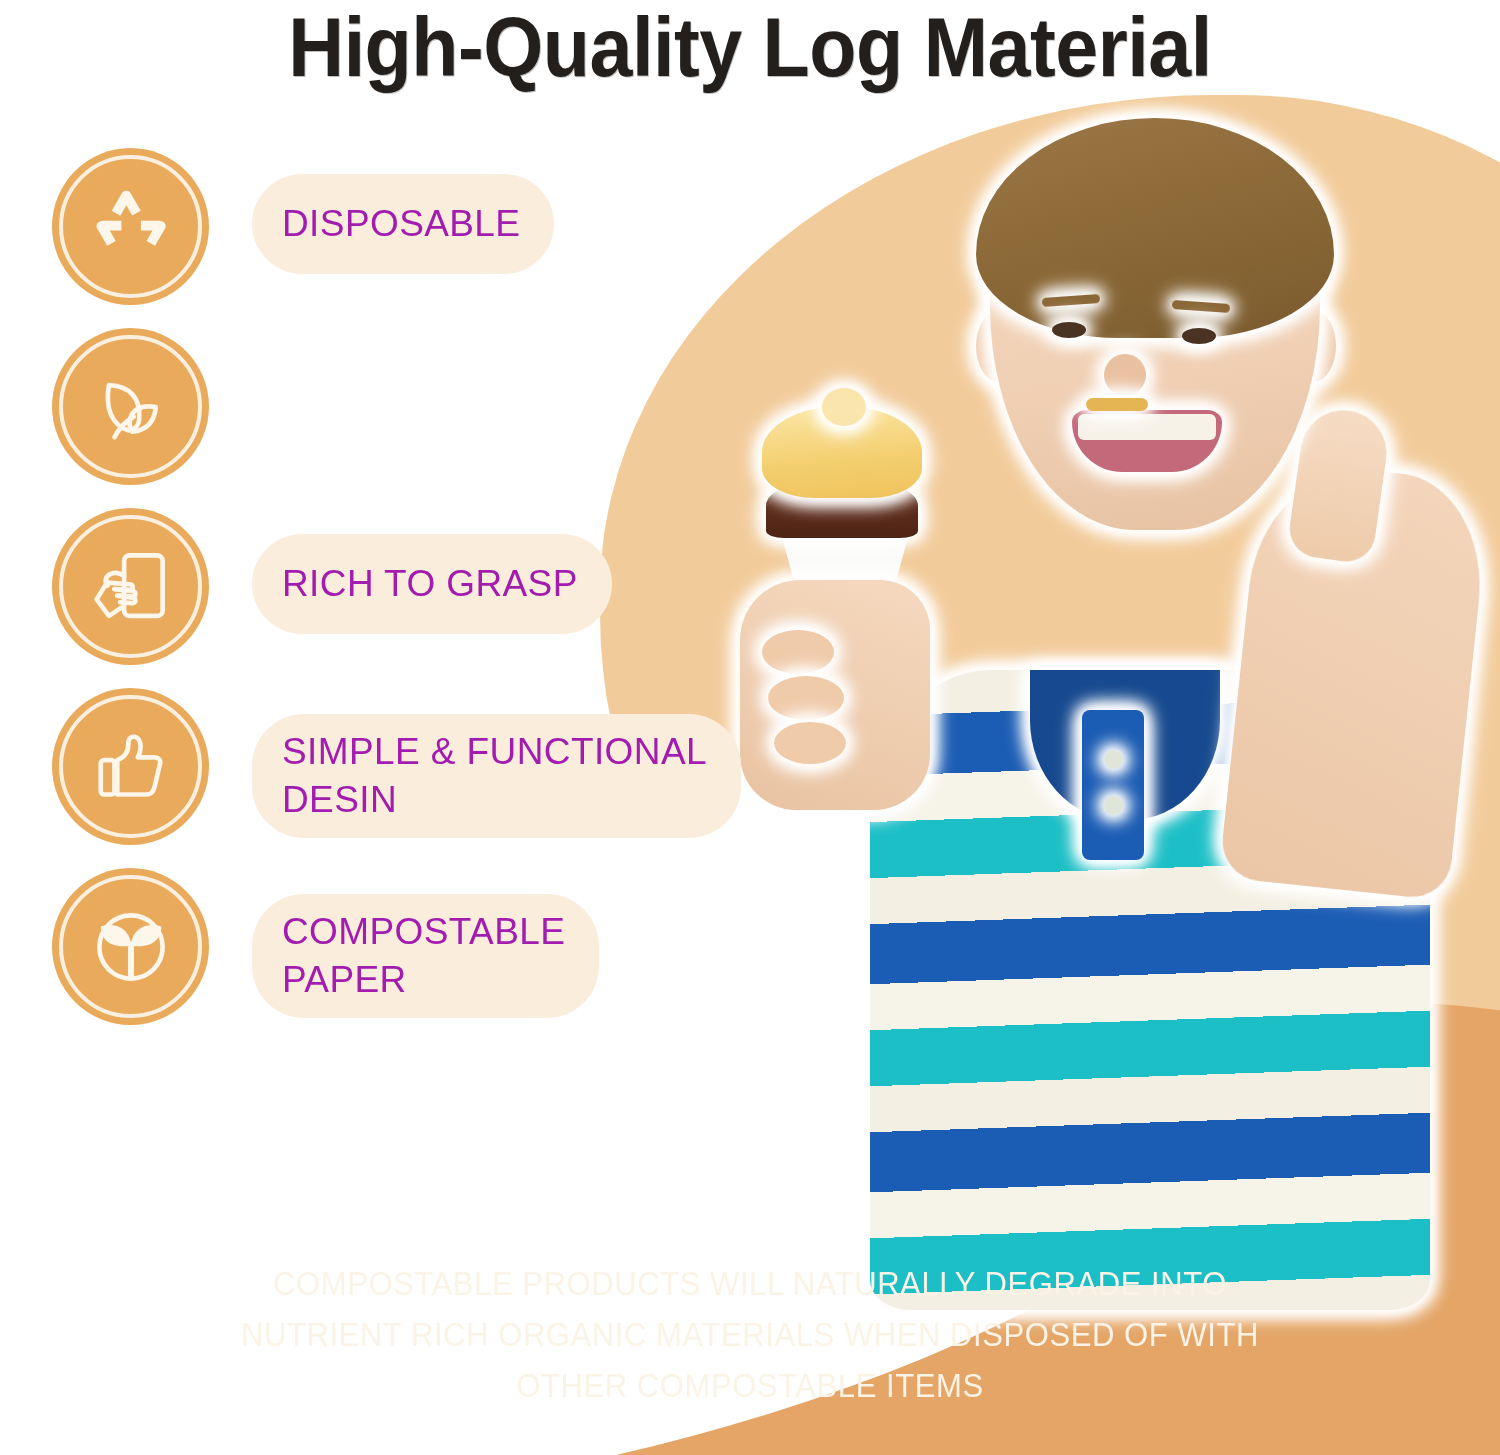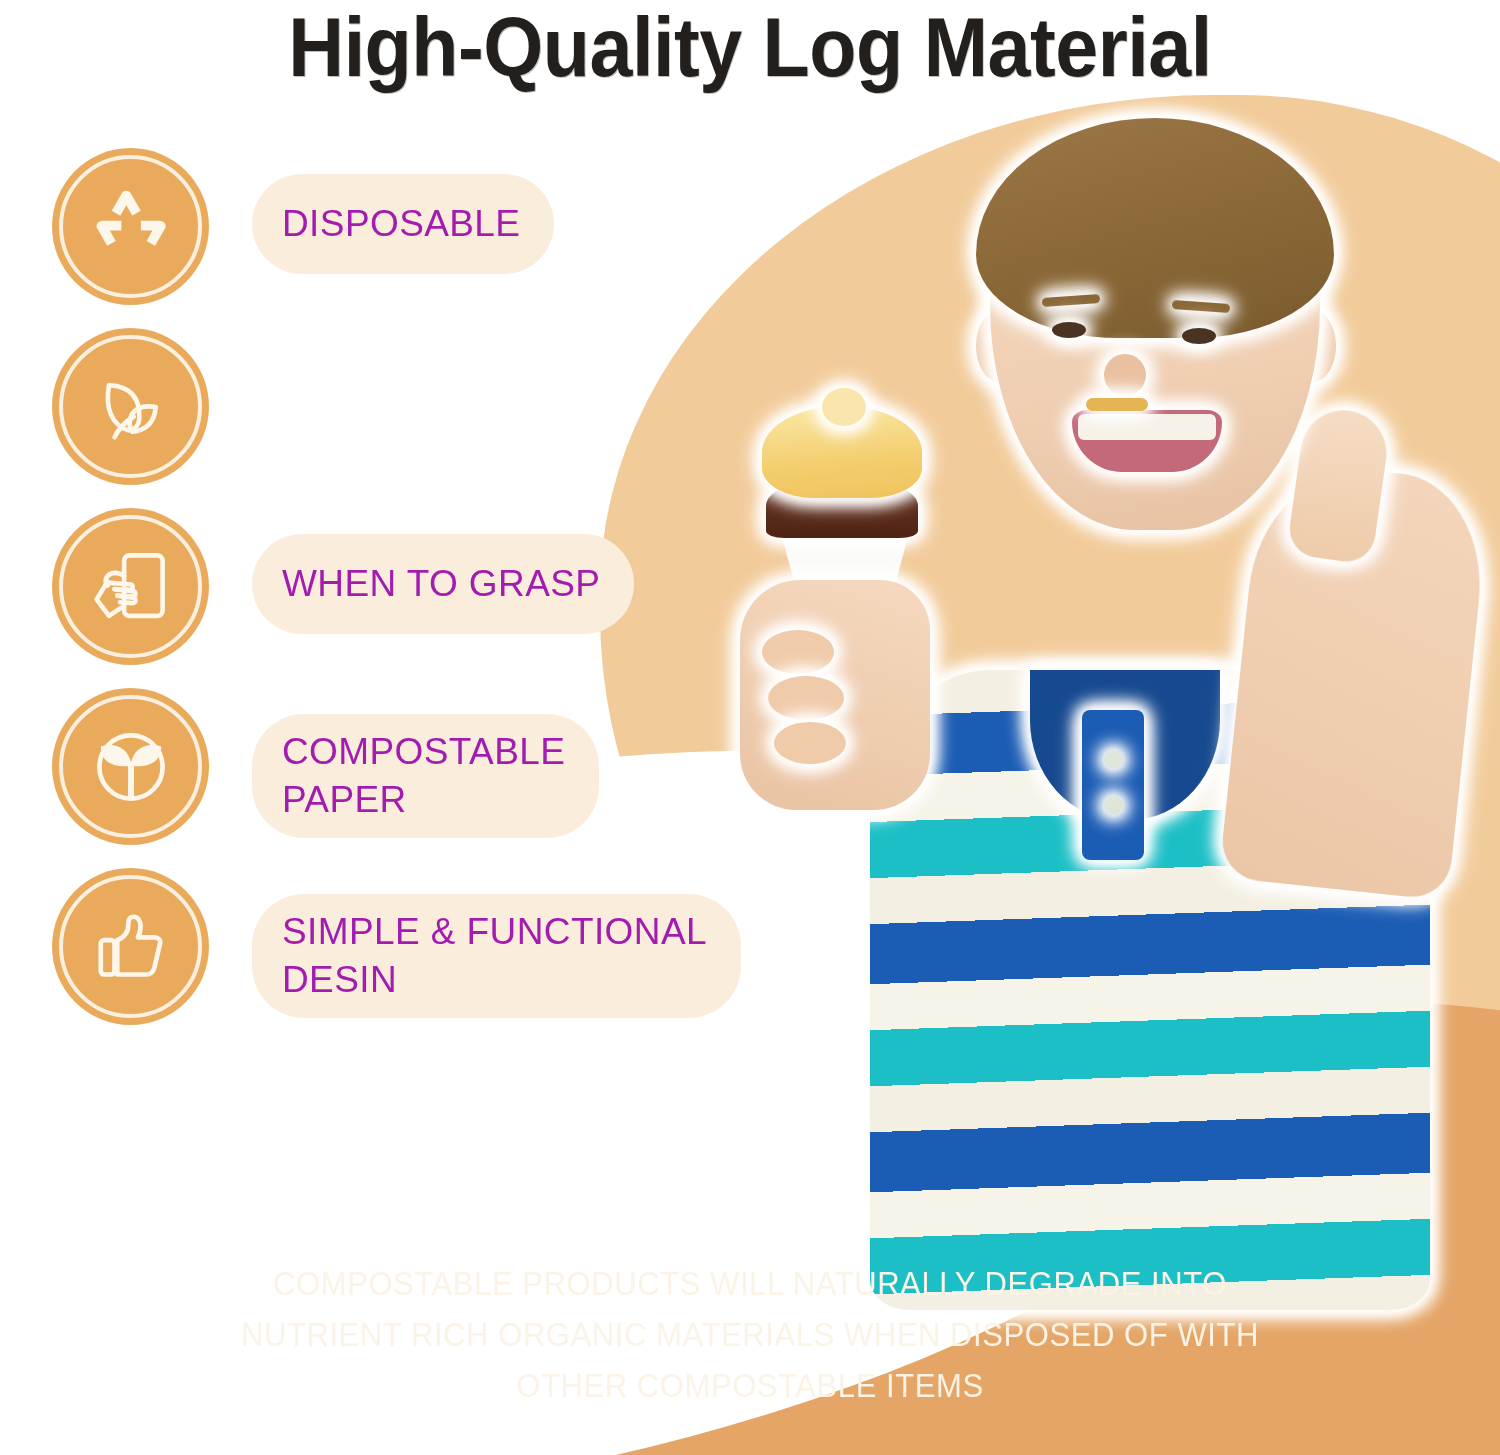--- a/index.html
+++ b/index.html
@@ -252,51 +252,51 @@
       <svg viewBox="0 0 64 64" fill="none" stroke="#FDF6EA" stroke-width="3.4" stroke-linecap="round" stroke-linejoin="round">
         <rect x="27" y="9" width="28" height="44" rx="4"></rect>
         <path d="M27 24c-4-3-9-3-12 0-2 2-2 5 0 7"></path>
         <path d="M17 29l14 1c3 .2 3 4 0 4l-11-.5"></path>
         <path d="M20 33.5l13 1.5c3 .3 3 4 0 4l-11-.7"></path>
         <path d="M22 38.3l11 1.4c3 .3 3 4 0 4l-9-.6"></path>
         <path d="M15 28L7 41l9 12 9-6"></path>
       </svg>
     </div>
     <div class="pill">
-      <span class="pill-text">WHEN TO GRASP</span>
+      <span class="pill-text">RICH TO GRASP</span>
+    </div>
+  </div>
+
+  <div class="feature">
+    <div class="badge-circle">
+      <svg viewBox="0 0 64 64" fill="none" stroke="#FDF6EA" stroke-width="3.4" stroke-linecap="round" stroke-linejoin="round">
+        <path d="M22 27c5-2 8-6 8-11 0-4 1-6 4-6s5 3 5 7c0 3-1 6-2 8h12c3 0 5 2 4 5l-4 17c-.6 3-3 5-6 5H22z"></path>
+        <rect x="10" y="27" width="10" height="25" rx="2.5"></rect>
+      </svg>
+    </div>
+    <div class="pill">
+      <span class="pill-text">SIMPLE &amp; FUNCTIONAL
+DESIN</span>
     </div>
   </div>
 
   <div class="feature">
     <div class="badge-circle">
       <svg viewBox="0 0 64 64">
         <circle cx="32" cy="32" r="23" fill="none" stroke="#FDF6EA" stroke-width="3.4"></circle>
         <path d="M32 29C30 18 20 14 10 17c0 11 9 16 22 14z" fill="#FDF6EA"></path>
         <path d="M32 29C34 18 44 14 54 17c0 11-9 16-22 14z" fill="#FDF6EA"></path>
         <rect x="29.8" y="28" width="4.4" height="28" rx="2" fill="#FDF6EA"></rect>
       </svg>
     </div>
     <div class="pill">
       <span class="pill-text">COMPOSTABLE
 PAPER</span>
     </div>
   </div>
 
-  <div class="feature">
-    <div class="badge-circle">
-      <svg viewBox="0 0 64 64" fill="none" stroke="#FDF6EA" stroke-width="3.4" stroke-linecap="round" stroke-linejoin="round">
-        <path d="M22 27c5-2 8-6 8-11 0-4 1-6 4-6s5 3 5 7c0 3-1 6-2 8h12c3 0 5 2 4 5l-4 17c-.6 3-3 5-6 5H22z"></path>
-        <rect x="10" y="27" width="10" height="25" rx="2.5"></rect>
-      </svg>
-    </div>
-    <div class="pill">
-      <span class="pill-text">SIMPLE &amp; FUNCTIONAL
-DESIN</span>
-    </div>
-  </div>
-
 </div>
 
 <div class="footer">
   <div>COMPOSTABLE PRODUCTS WILL NATURALLY DEGRADE INTO</div>
   <div>NUTRIENT RICH ORGANIC MATERIALS WHEN DISPOSED OF WITH</div>
   <div>OTHER COMPOSTABLE ITEMS</div>
 </div>
 
 </body></html>

